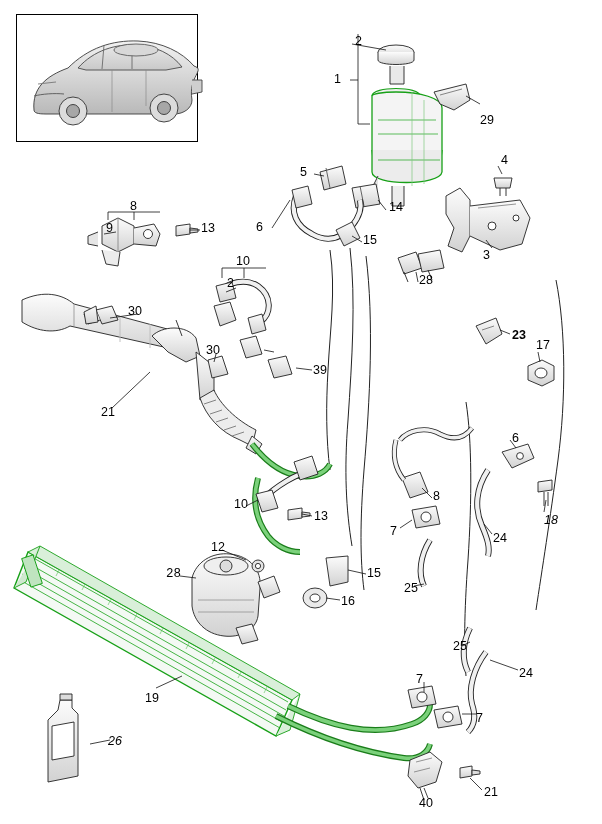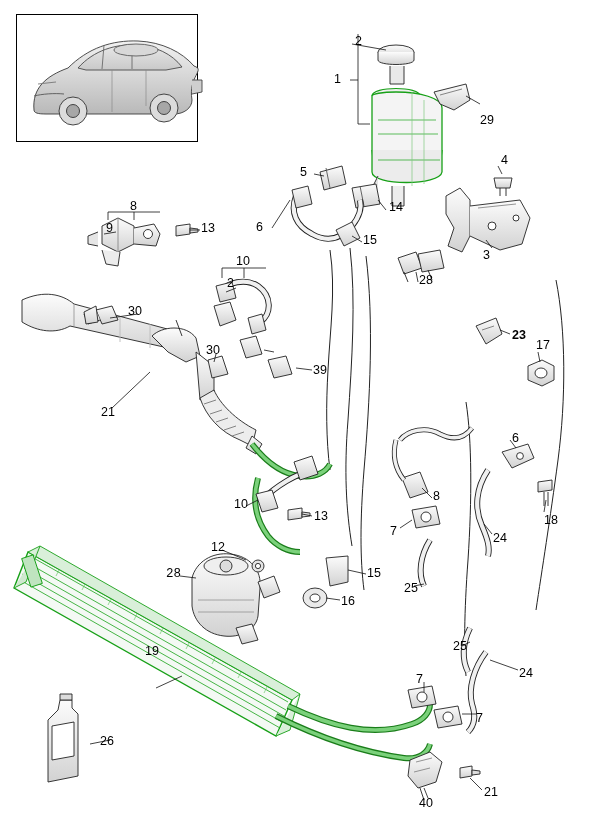--- a/index.html
+++ b/index.html
@@ -352,29 +352,29 @@
   <div class="lbl" style="left:130px;top:199px;">8</div>
   <div class="lbl" style="left:106px;top:221px;">9</div>
   <div class="lbl" style="left:236px;top:254px;">10</div>
   <div class="lbl" style="left:227px;top:276px;">2</div>
   <div class="lbl" style="left:211px;top:540px;">12</div>
   <div class="lbl" style="left:201px;top:221px;">13</div>
   <div class="lbl" style="left:389px;top:200px;">14</div>
   <div class="lbl" style="left:363px;top:233px;">15</div>
   <div class="lbl" style="left:341px;top:594px;text-align:right;">16</div>
   <div class="lbl" style="left:536px;top:338px;">17</div>
-  <div class="lbl" style="left:544px;top:513px;">18</div>
-  <div class="lbl" style="left:145px;top:644px;">19</div>
+  <div class="lbl" style="left:544px;top:513px;font-style:italic;">18</div>
+  <div class="lbl" style="left:145px;top:691px;">19</div>
   <div class="lbl" style="left:419px;top:796px;">40</div>
   <div class="lbl" style="left:484px;top:785px;">21</div>
   <div class="lbl" style="left:419px;top:273px;">28</div>
   <div class="lbl" style="left:512px;top:328px;font-weight:bold;">23</div>
   <div class="lbl" style="left:493px;top:531px;">24</div>
   <div class="lbl" style="left:404px;top:581px;">25</div>
-  <div class="lbl" style="left:100px;top:734px;">26</div>
+  <div class="lbl" style="left:108px;top:734px;font-style:italic;">26</div>
   <div class="lbl" style="left:101px;top:405px;">21</div>
   <div class="lbl" style="left:166px;top:567px;font-family:Liberation Mono, monospace;">28</div>
   <div class="lbl" style="left:480px;top:113px;">29</div>
   <div class="lbl" style="left:128px;top:304px;">30</div>
   <div class="lbl" style="left:206px;top:343px;">30</div>
   <div class="lbl" style="left:277px;top:345px;"></div>
   <div class="lbl" style="left:313px;top:363px;">39</div>
   <div class="lbl" style="left:512px;top:431px;">6</div>
   <div class="lbl" style="left:433px;top:489px;">8</div>
   <div class="lbl" style="left:234px;top:497px;">10</div>

